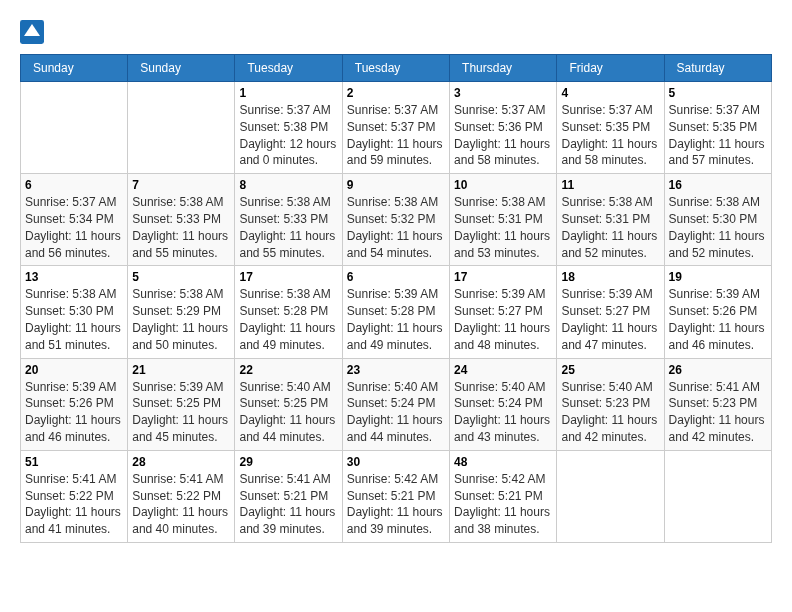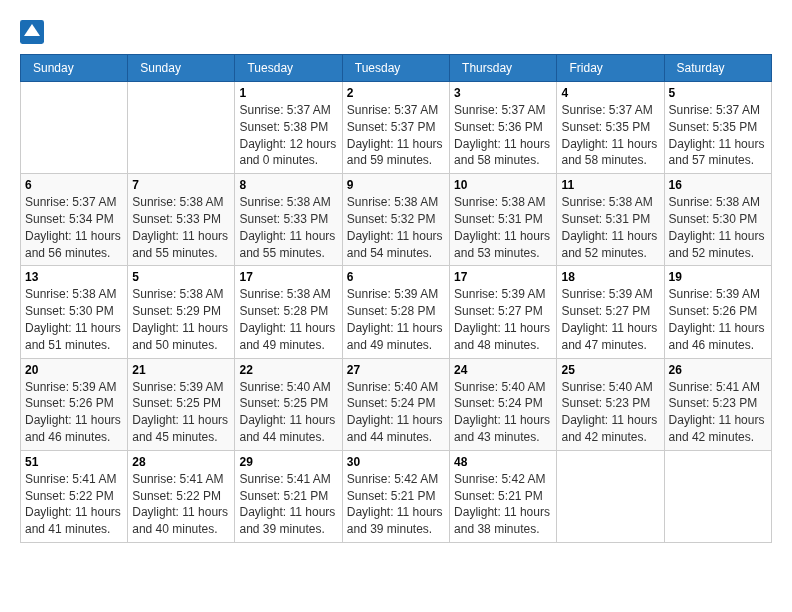--- a/index.html
+++ b/index.html
@@ -207,21 +207,21 @@
         </td>
         <td>
           <span class="day-num">21</span>
           <div class="day-info">Sunrise: 5:39 AM<br>Sunset: 5:25 PM<br>Daylight: 11 hours and 45 minutes.</div>
         </td>
         <td>
           <span class="day-num">22</span>
           <div class="day-info">Sunrise: 5:40 AM<br>Sunset: 5:25 PM<br>Daylight: 11 hours and 44 minutes.</div>
         </td>
         <td>
-          <span class="day-num">27</span>
+          <span class="day-num">23</span>
           <div class="day-info">Sunrise: 5:40 AM<br>Sunset: 5:24 PM<br>Daylight: 11 hours and 44 minutes.</div>
         </td>
         <td>
           <span class="day-num">24</span>
           <div class="day-info">Sunrise: 5:40 AM<br>Sunset: 5:24 PM<br>Daylight: 11 hours and 43 minutes.</div>
         </td>
         <td>
           <span class="day-num">25</span>
           <div class="day-info">Sunrise: 5:40 AM<br>Sunset: 5:23 PM<br>Daylight: 11 hours and 42 minutes.</div>
         </td>

